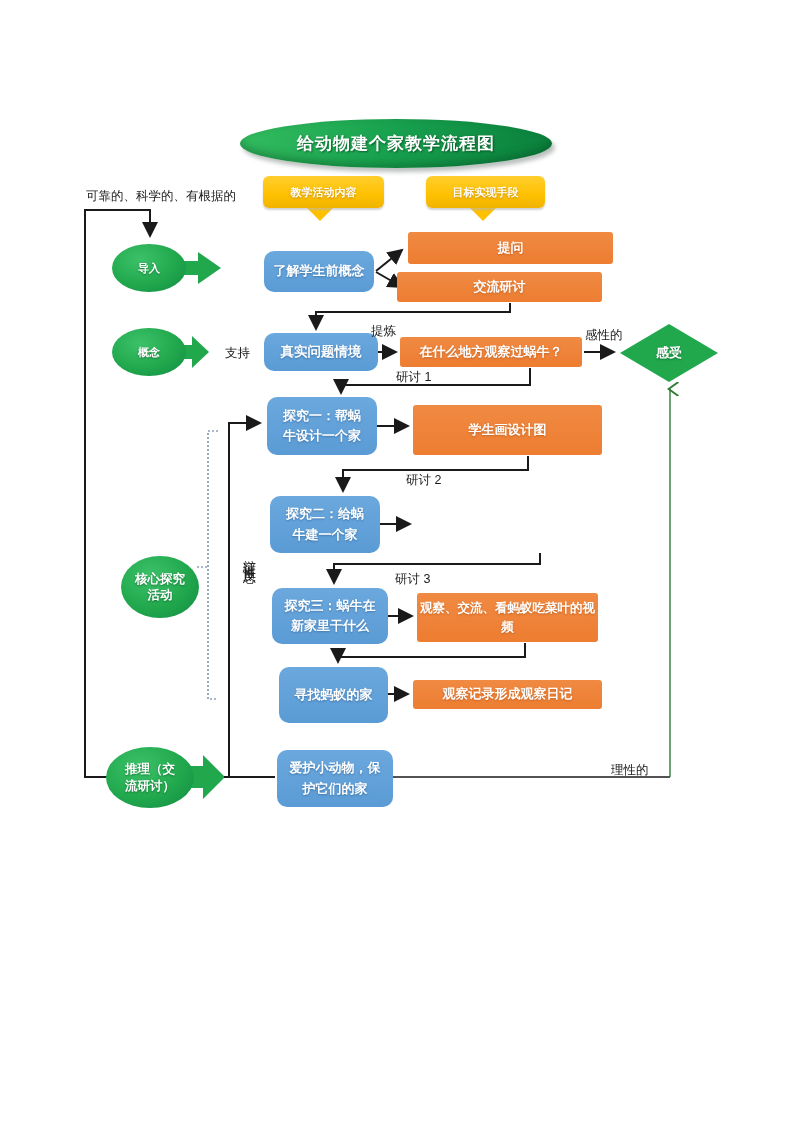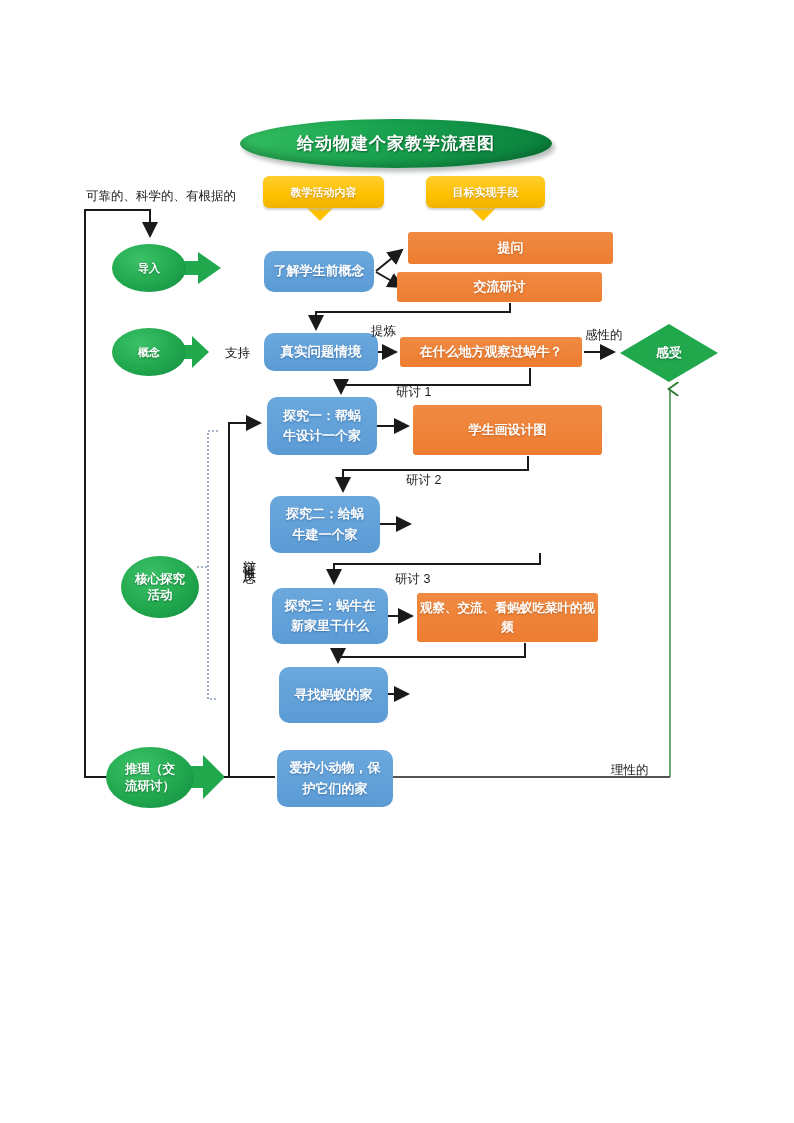--- a/index.html
+++ b/index.html
@@ -102,26 +102,27 @@
   <div class="node bluebox" style="left:270px;top:496px;width:110px;height:57px;padding:0 13px;">探究二：给蜗牛建一个家</div>
   <div class="node bluebox" style="left:272px;top:588px;width:116px;height:56px;padding:0 10px;">探究三：蜗牛在新家里干什么</div>
   <div class="node bluebox" style="left:279px;top:667px;width:109px;height:56px;">寻找蚂蚁的家</div>
   <div class="node bluebox" style="left:277px;top:750px;width:116px;height:57px;padding:8px 11px;">爱护小动物，保护它们的家</div>
 
   <div class="node orangebox" style="left:408px;top:232px;width:205px;height:32px;">提问</div>
   <div class="node orangebox" style="left:397px;top:272px;width:205px;height:30px;">交流研讨</div>
   <div class="node orangebox" style="left:400px;top:337px;width:182px;height:30px;">在什么地方观察过蜗牛？</div>
   <div class="node orangebox" style="left:413px;top:405px;width:189px;height:50px;">学生画设计图</div>
   <div class="node orangebox" style="left:417px;top:593px;width:181px;height:49px;font-size:12.5px;padding:0 2px;">观察、交流、看蚂蚁吃菜叶的视频</div>
+  <div class="node orangebox" style="left:413px;top:680px;width:189px;height:29px;">观察记录形成观察日记</div>
 
   <div class="node diamond" style="left:620px;top:324px;width:98px;height:58px;">感受</div>
 
   <div class="label" style="left:86px;top:188px;">可靠的、科学的、有根据的</div>
   <div class="label" style="left:225px;top:345px;">支持</div>
   <div class="label" style="left:371px;top:323px;">提炼</div>
   <div class="label" style="left:585px;top:327px;">感性的</div>
   <div class="label" style="left:611px;top:762px;">理性的</div>
-  <div class="label" style="left:396px;top:384px;">研讨 1</div>
+  <div class="label" style="left:396px;top:369px;">研讨 1</div>
   <div class="label" style="left:406px;top:472px;">研讨 2</div>
   <div class="label" style="left:395px;top:571px;">研讨 3</div>
   <div class="label vertical" style="left:240px;top:549px;height:90px;">辩证性反思</div>
 
 </div>
 
 </body></html>

